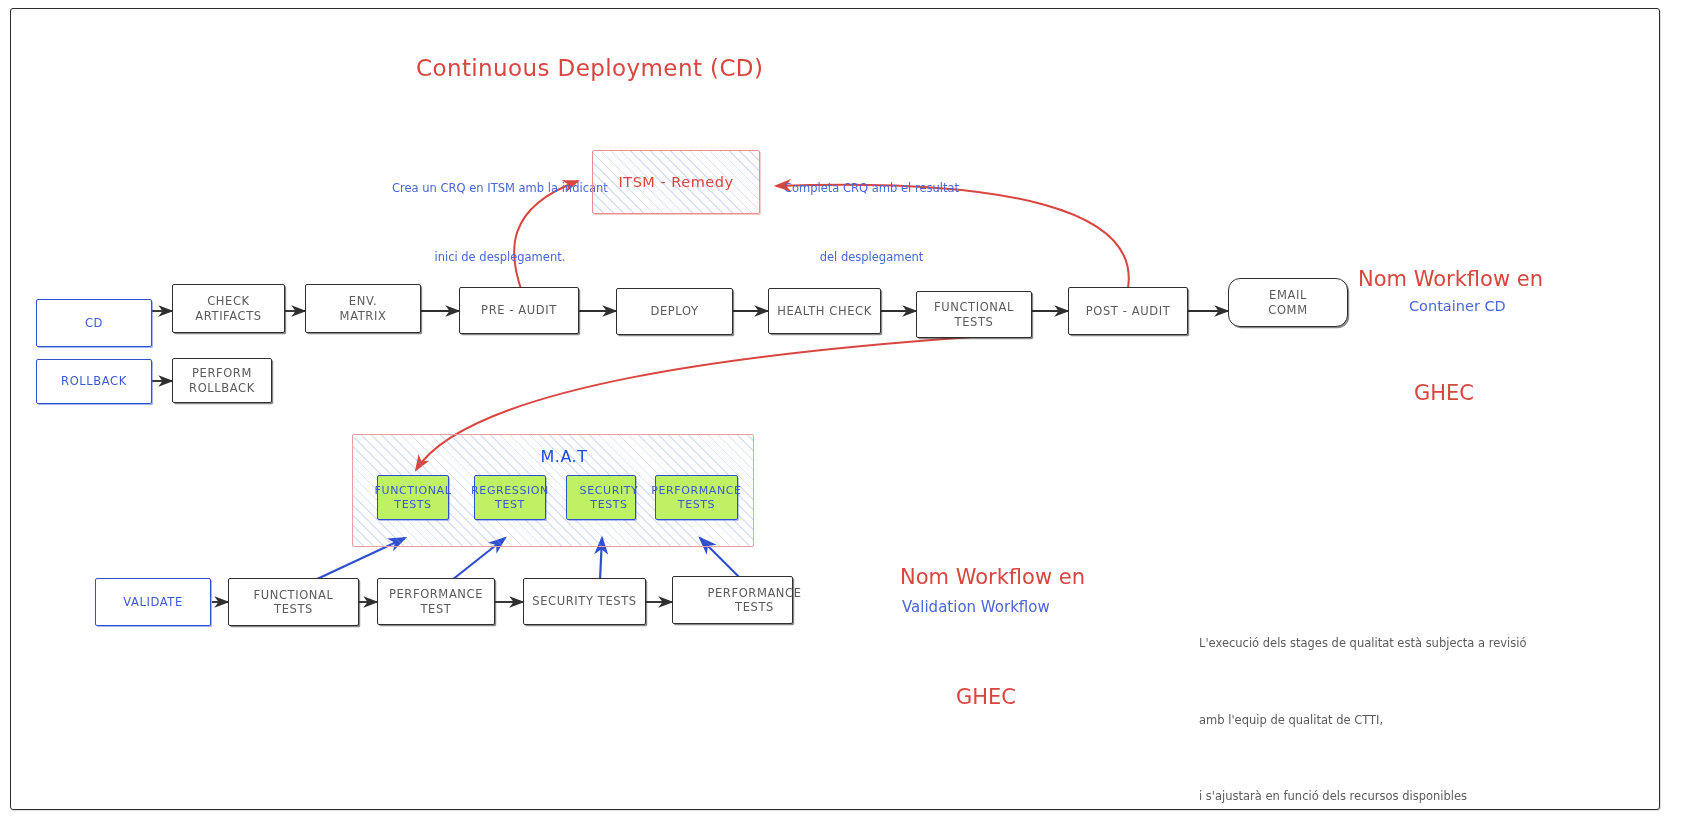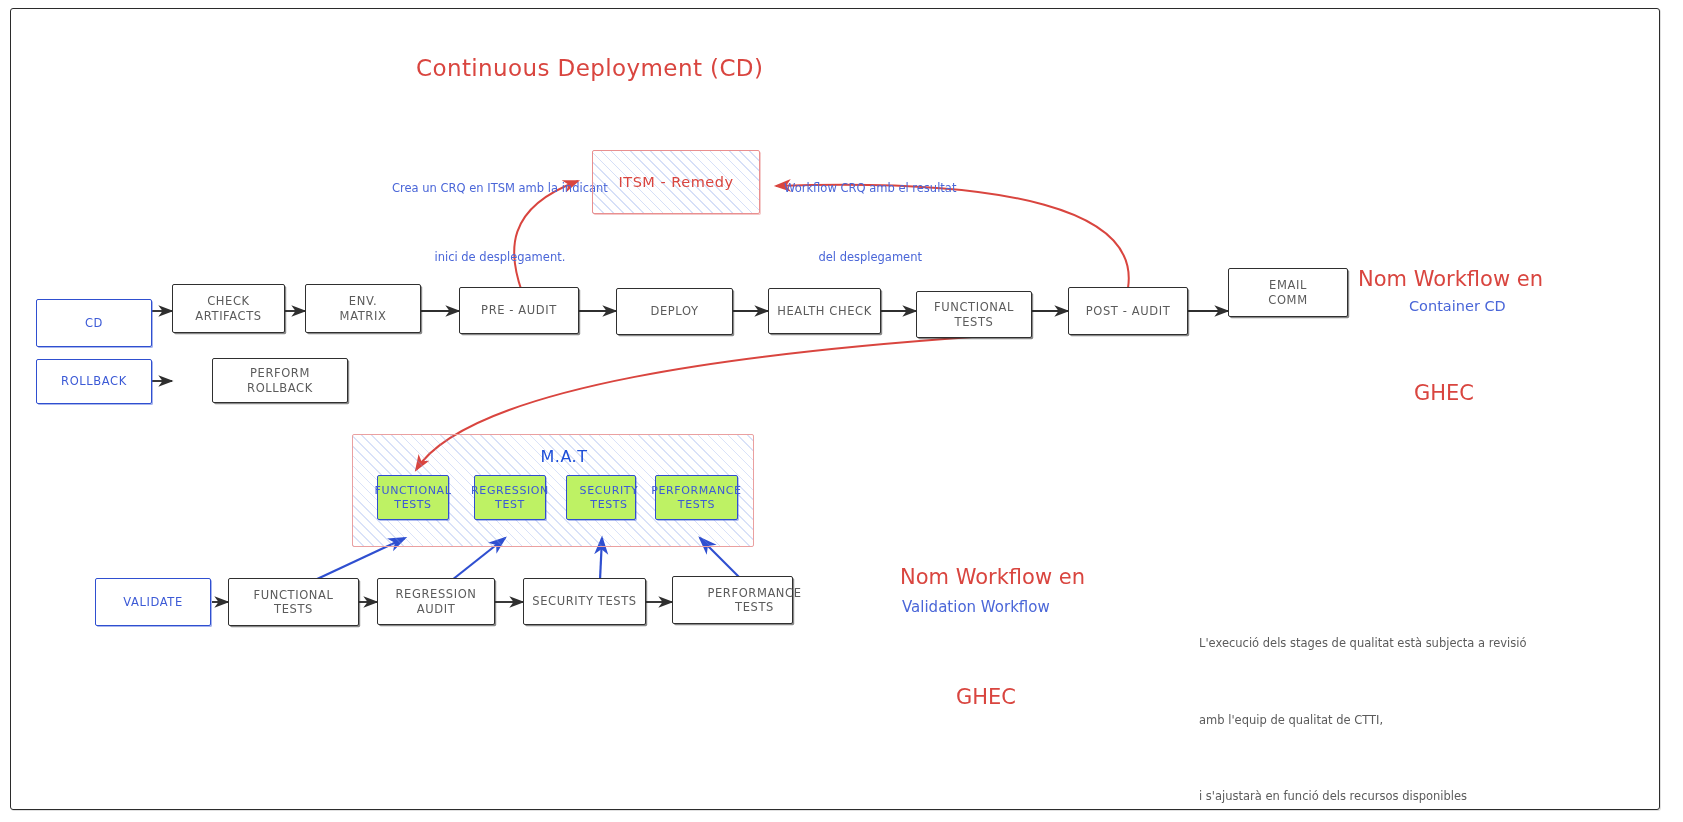--- a/index.html
+++ b/index.html
@@ -142,21 +142,21 @@
   </g>
 </svg>
 
 <div class="txt t-red" id="title-cd">Continuous Deployment (CD)</div>
 
 <div class="txt t-blue" id="note-left">
   <div>Crea un CRQ en ITSM amb la indicant</div>
   <div style="text-align:center">inici de desplegament.</div>
 </div>
 <div class="txt t-blue" id="note-right">
-  <div>Workflow CRQ amb el resultat</div>
+  <div>Completa CRQ amb el resultat</div>
   <div style="text-align:center">del desplegament</div>
 </div>
 
 <div id="itsm-box">
   <span>ITSM - Remedy</span>
 </div>
 
 <div class="node n-blue" style="left:36px;top:287px;width:116px;height:48px;margin-top:12px;">
   <span class="lbl">CD</span>
   </div>
@@ -182,29 +182,29 @@
   </div>
 
 <div class="node n-black" style="left:916px;top:291px;width:116px;height:47px;">
   <span class="lbl">FUNCTIONAL TESTS</span>
   </div>
 
 <div class="node n-black" style="left:1068px;top:287px;width:120px;height:48px;">
   <span class="lbl">POST - AUDIT</span>
   </div>
 
-<div class="node n-black" style="left:1228px;top:268px;width:120px;height:49px;">
+<div class="node n-black" style="left:1228px;top:278px;width:120px;height:49px;border-radius:12px;">
   <span class="lbl">EMAIL<br>COMM</span>
   </div>
 
 <div class="node n-blue" style="left:36px;top:359px;width:116px;height:45px;">
   <span class="lbl">ROLLBACK</span>
   </div>
 
-<div class="node n-black" style="left:172px;top:358px;width:136px;height:45px;margin-left:40px;">
+<div class="node n-black" style="left:172px;top:358px;width:100px;height:45px;">
   <span class="lbl">PERFORM<br>ROLLBACK</span>
   </div>
 
 <div id="mat-box"></div>
 <div id="mat-title">M.A.T</div>
 
 <div class="node n-mat" style="left:377px;top:475px;width:72px;height:45px;">
   <span class="lbl">FUNCTIONAL<br>TESTS</span>
   </div>
 
@@ -222,21 +222,21 @@
 
 <div class="node n-blue" style="left:95px;top:578px;width:116px;height:48px;">
   <span class="lbl">VALIDATE</span>
   </div>
 
 <div class="node n-black" style="left:228px;top:578px;width:131px;height:48px;">
   <span class="lbl">FUNCTIONAL TESTS</span>
   </div>
 
 <div class="node n-black" style="left:377px;top:578px;width:118px;height:47px;">
-  <span class="lbl">REGRESSION AUDIT</span>
+  <span class="lbl">PERFORMANCE TEST</span>
   </div>
 
 <div class="node n-black" style="left:523px;top:578px;width:123px;height:47px;">
   <span class="lbl">SECURITY TESTS</span>
   </div>
 
 <div class="node n-black" style="left:672px;top:576px;width:121px;height:48px;padding-left:44px;">
   <span class="lbl">PERFORMANCE TESTS</span>
   </div>
 

